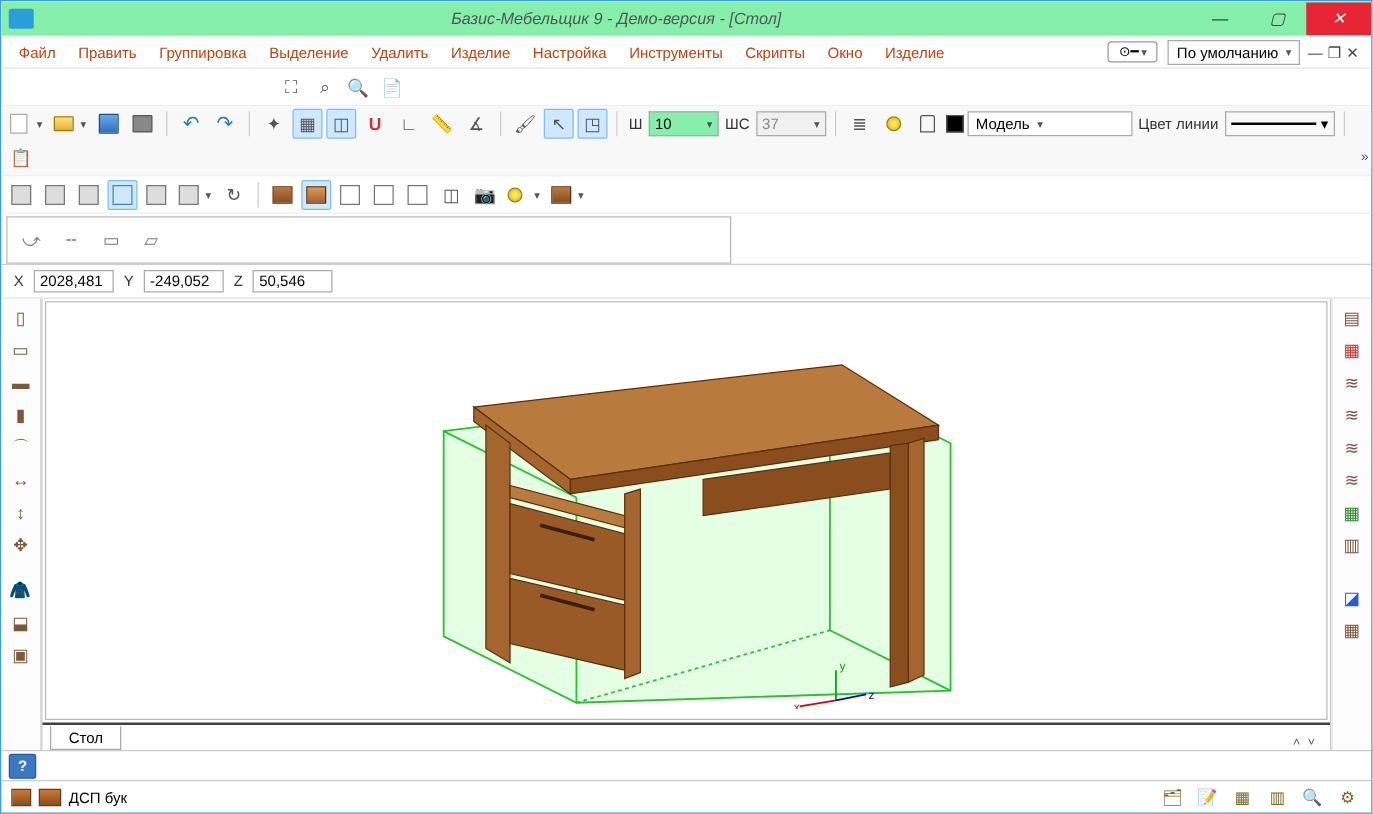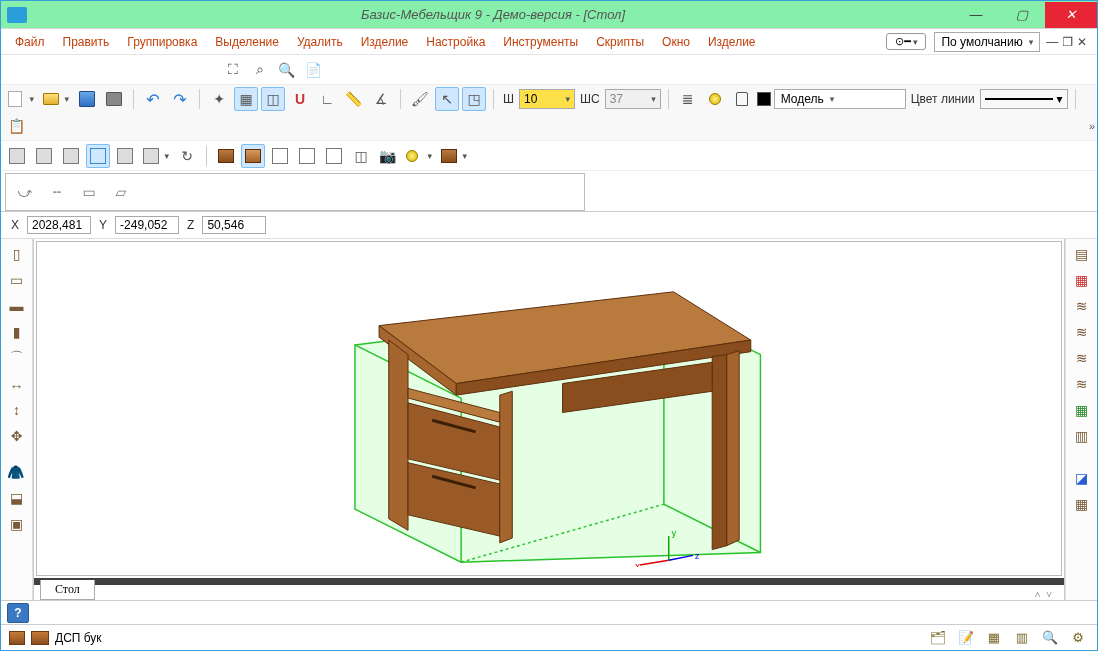--- a/index.html
+++ b/index.html
@@ -17,21 +17,21 @@
   .combo { border:1px solid #aaa; background:#fff; padding:1px 6px; display:flex; align-items:center; gap:6px; font-size:12px; height:20px;}
   .combo .arrow { font-size:9px; color:#555; }
   .menubar .mdi { display:flex; gap:4px; padding:0 4px; }
   .mdi span { font-size:12px; color:#444; cursor:default; }
   .toolstrip { display:flex; align-items:center; padding:2px 4px; gap:3px; min-height:30px; border-bottom:1px solid #eee; flex-wrap: wrap;}
   .tbtn { width:24px; height:24px; border:1px solid transparent; display:flex; align-items:center; justify-content:center; border-radius:2px; font-size:14px; color:#555; cursor:default; }
   .tbtn.active { background:#cfe8ff; border-color:#7dbef2; }
   .tbtn.split { width:32px; justify-content:space-between; padding:0 2px;}
   .sep { width:1px; height:20px; background:#ccc; margin:0 4px; }
   .lbl { font-size:12px; color:#333; padding:0 2px;}
-  .numbox { border:1px solid #aaa; background:#fde047; height:20px; width:56px; padding:0 4px; display:flex; align-items:center; justify-content:space-between; font-size:12px;}
+  .numbox { border:1px solid #aaa; background:#86efac; height:20px; width:56px; padding:0 4px; display:flex; align-items:center; justify-content:space-between; font-size:12px;}
   .numbox .arrow{font-size:9px;color:#555;}
   .swatch { width:14px; height:14px; background:#000; border:1px solid #555;}
   .linebox { border:1px solid #aaa; height:20px; width:88px; display:flex; align-items:center; padding:0 4px; gap:4px;}
   .linebox .line { flex:1; height:2px; background:#000;}
   .row2 { background:#f8f8f8;}
   .optionsarea { display:flex; flex-direction:column; border-bottom:1px solid #ccc;}
   .optpanel { border:1px solid #bbb; margin:2px 4px 0 4px; height:38px; width:580px; background:#fff; display:flex; align-items:center; gap:10px; padding:0 8px;}
   .sketchicon{width:22px;height:22px;display:flex;align-items:center;justify-content:center;font-size:14px;color:#777;}
   .tabsrow { display:flex; gap:0; padding:0 4px 2px 4px; }
   .tab { border:1px solid #aaa; border-top:1px solid #aaa; padding:3px 10px; background:#f4f4f4; font-size:12px; cursor:default;}
@@ -39,21 +39,21 @@
   .coordbar { display:flex; align-items:center; gap:6px; padding:4px 8px; border-bottom:1px solid #ddd;}
   .coordbar input { border:1px solid #aaa; height:18px; width:64px; font-size:12px; padding:0 4px;}
   .workrow { flex:1; display:flex; min-height:0; }
   .sidetools { width:32px; background:#fcfcfc; border-right:1px solid #ddd; display:flex; flex-direction:column; align-items:center; padding:4px 0; gap:4px;}
   .sidetools.right{border-right:none;border-left:1px solid #ddd;}
   .sidebtn { width:24px; height:22px; display:flex; align-items:center; justify-content:center; font-size:14px; color:#7a5a3a; cursor:default;}
   .canvaswrap { flex:1; display:flex; flex-direction:column; border-left:1px solid #ccc; border-right:1px solid #ccc;}
   .canvas { flex:1; background:#fff; position:relative; overflow:hidden; border:1px solid #bbb; margin:2px;}
   .bbox { position:absolute; left:300px; top:45px; width:480px; height:280px; }
   .bbox svg { width:100%; height:100%; }
-  .doc-tabs { height:22px; display:flex; align-items:flex-end; border-top:7px solid #404040; padding:0 6px; gap:12px;font-family:Liberation Serif, serif;}
+  .doc-tabs { height:22px; display:flex; align-items:flex-end; border-top:2px solid #404040; padding:0 6px; gap:12px;}
   .doc-tab { border:1px solid #aaa; border-top:none; padding:2px 14px; background:#fff; font-size:12px;}
   .doc-arrows{margin-left:auto; display:flex; gap:6px; font-size:10px; color:#555; padding-right:6px;}
   .helprow { height:24px; border-top:1px solid #ccc; display:flex; align-items:center; padding:0 6px;}
   .helpbtn { width:22px;height:20px;background:#3b78c4;color:#fff;border:1px solid #2a5a99;display:flex;align-items:center;justify-content:center;font-weight:bold;border-radius:2px;font-size:12px;}
   .statusbar { height:26px; border-top:1px solid #ccc; display:flex; align-items:center; padding:0 8px; gap:6px;}
   .mat-icon{width:16px;height:14px;background:linear-gradient(#c77b3a,#8a4e1e);border:1px solid #6a3a14;}
   .statusbar .grow{flex:1;}
   .stat-tool{width:22px;height:20px;display:flex;align-items:center;justify-content:center;border:1px solid transparent;font-size:13px;color:#7a6a2a;}
   .bulb{width:12px;height:12px;border-radius:50%;background:radial-gradient(#fff27a,#d7b500);border:1px solid #a07a00;}
   .lock{width:12px;height:14px;border:1px solid #555;border-radius:2px 2px 0 0;position:relative;}

